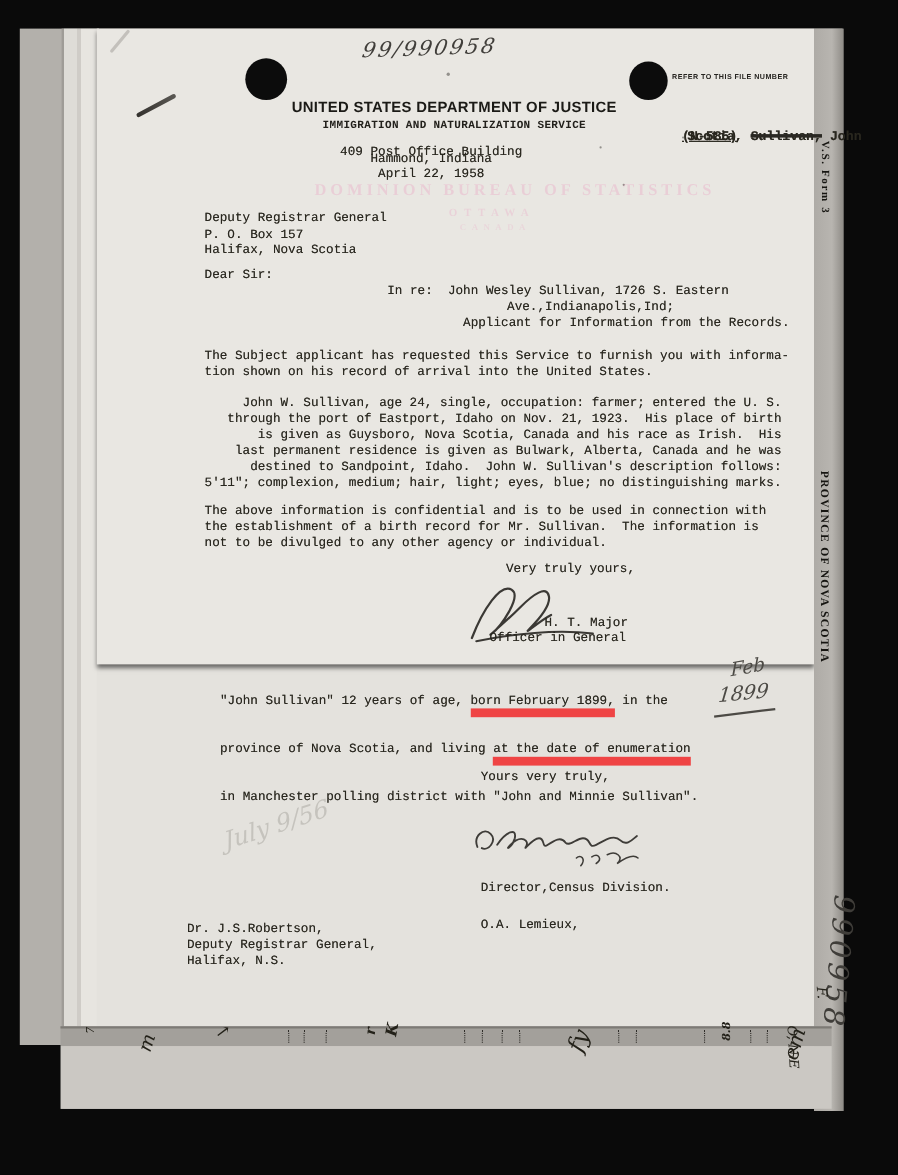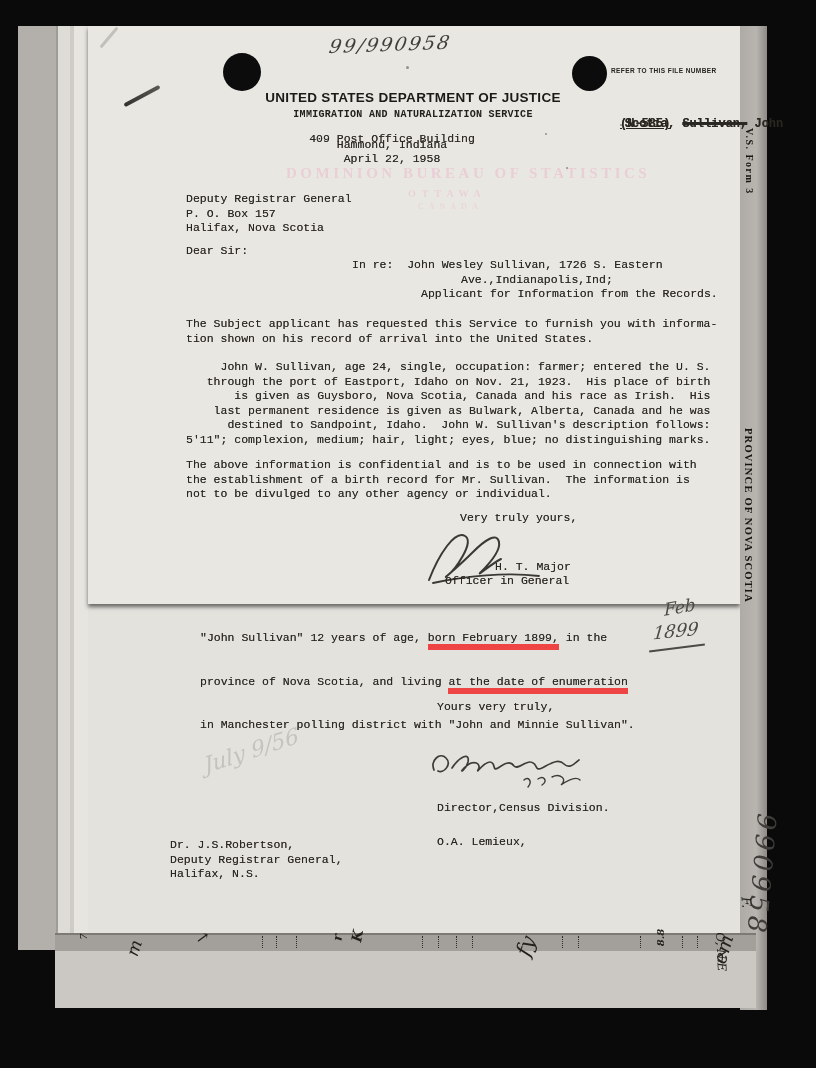--- a/index.html
+++ b/index.html
@@ -26,21 +26,21 @@
   .type-b { font-weight:bold; }
   .hdr1 { font-family:"Liberation Sans", sans-serif; font-weight:bold; font-size:13.5px; letter-spacing:.3px; color:#1b1a16; }
   .hdr2 { font-family:Liberation Mono, monospace; font-weight:bold; font-size:10px; letter-spacing:.3px; color:#23211c; }
   .center { text-align:center; }
 
   
   .hand { font-family:"DejaVu Serif", serif; font-style:italic; color:#44423d; }
   .ghost { font-family:"Liberation Serif", serif; font-weight:bold; color:#ec4899; filter:blur(.4px); }
 
   .punch { border-radius:50%; background:#0c0c0c; }
-  .u-pen { border-bottom:6px solid #ef4444; }
+  .u-pen { border-bottom:8px solid #ef4444; }
   .strike { text-decoration:line-through; text-decoration-thickness:3px; text-decoration-color:#2a2823; }
 
   .vtext { writing-mode:vertical-rl; text-orientation:mixed; font-family:"Liberation Serif", serif; font-weight:bold; color:#161511; }
 
   .speck { width:3px; height:3px; border-radius:50%; background:#4c4a45; opacity:.55; }
   .tick { border-left:1px dotted #2e2c28; height:12px; top:936px; }
   .frag { font-family:"DejaVu Serif", serif; font-style:italic; color:#232119; }
   svg { overflow:visible; }
 </style>
 </head>

